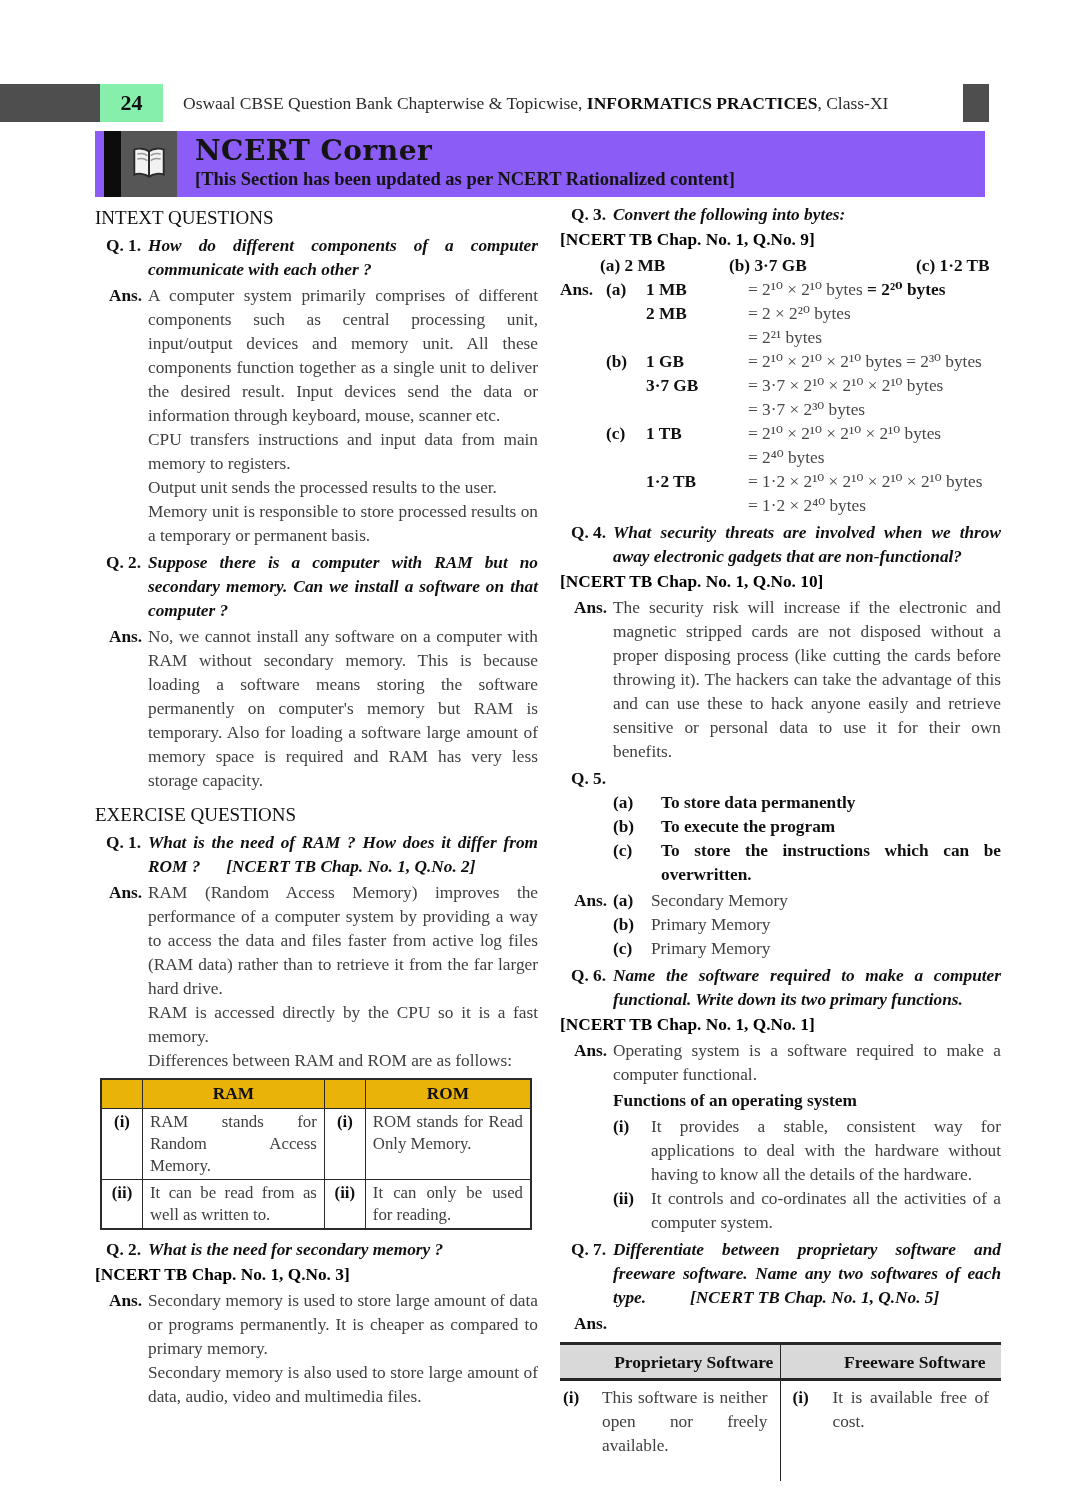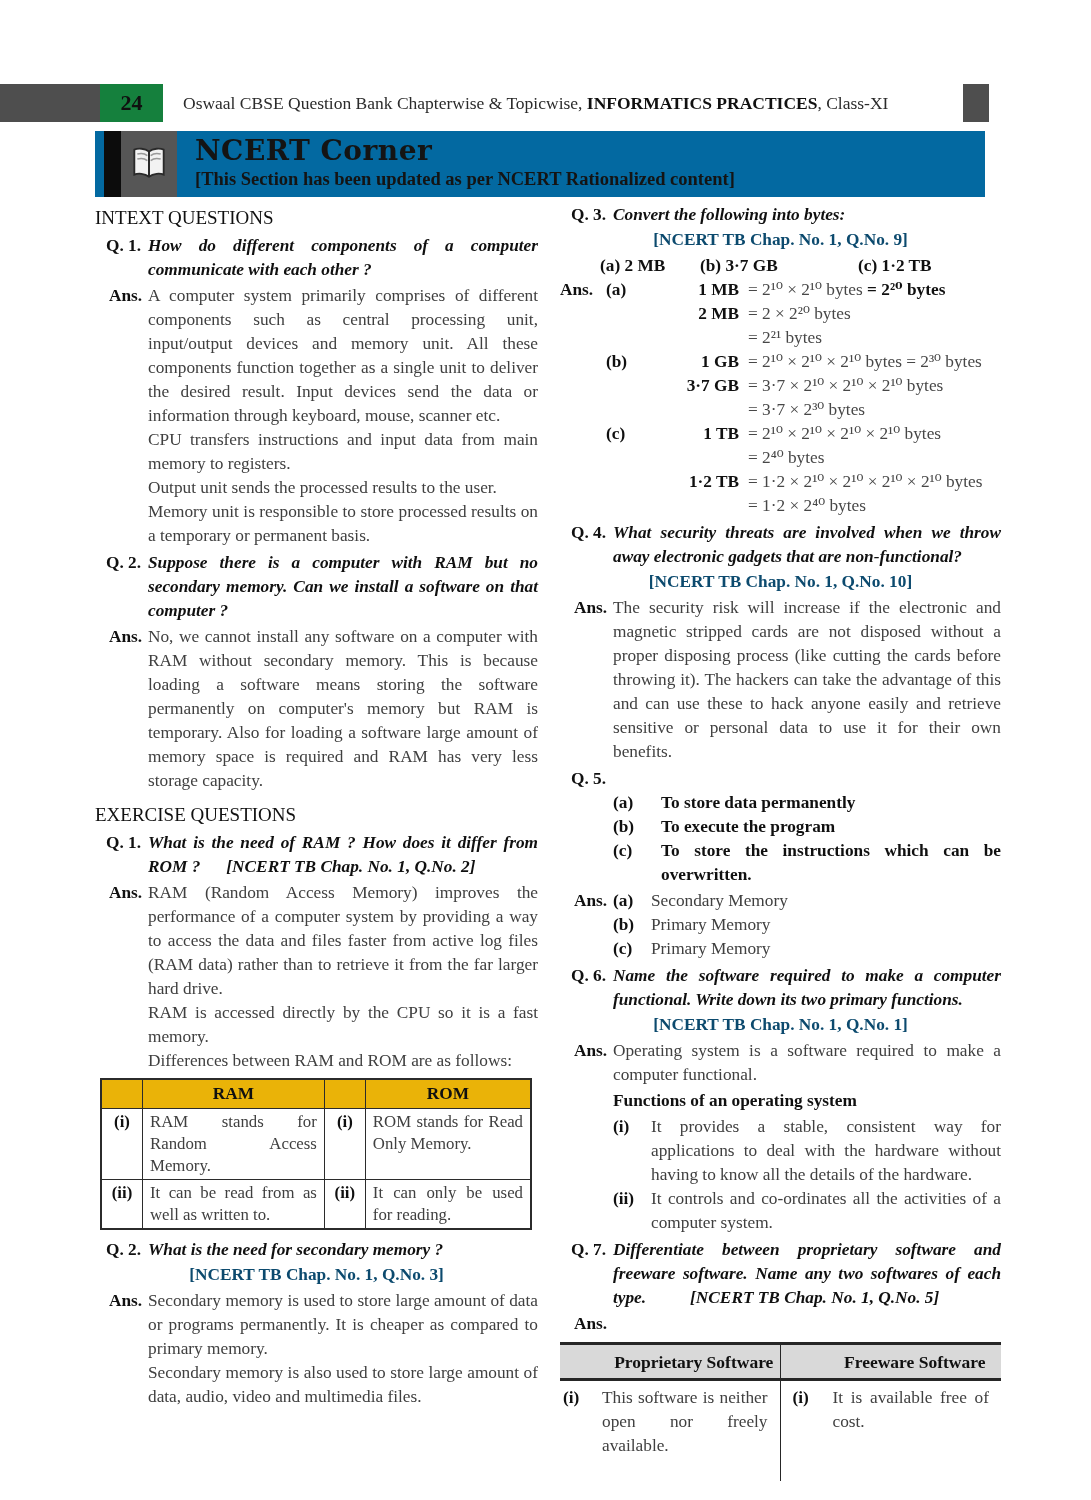--- a/index.html
+++ b/index.html
@@ -2,29 +2,29 @@
 <html><head>
 <meta charset="utf-8">
 <style>
   html,body{margin:0;padding:0;background:#ffffff;}
   .page{position:relative;width:1091px;height:1500px;background:#ffffff;overflow:hidden;
         font-family:"Liberation Serif","DejaVu Serif",serif;}
 
   
   .hdr{position:absolute;left:0;top:84px;width:1091px;height:38px;}
   .hdr-block-left{position:absolute;left:0;top:0;width:100px;height:38px;background:#4e4e4e;}
-  .page-num{position:absolute;left:100px;top:0;width:63px;height:38px;background:#15803d;
+  .page-num{position:absolute;left:100px;top:0;width:63px;height:38px;background:#86efac;
             display:flex;align-items:center;justify-content:center;
             font-size:22px;font-weight:bold;color:#101010;}
   .hdr-title{position:absolute;left:183px;top:0;height:38px;display:flex;align-items:center;
              font-size:17.5px;color:#2b2b2b;white-space:pre;}
   .hdr-block-right{position:absolute;left:963px;top:0;width:26px;height:38px;background:#4e4e4e;}
 
   
-  .banner{position:absolute;left:95px;top:131px;width:890px;height:66px;background:#0369a1;}
+  .banner{position:absolute;left:95px;top:131px;width:890px;height:66px;background:#8b5cf6;}
   .banner-strip{position:absolute;left:9px;top:0;width:17px;height:66px;background:#0c0c0c;}
   .banner-icon-box{position:absolute;left:26px;top:0;width:56px;height:66px;background:#565656;
                    display:flex;align-items:center;justify-content:center;}
   .banner-text{position:absolute;left:100px;top:3px;}
   .banner-title{font-size:28px;font-weight:bold;color:#141414;letter-spacing:.5px;
                 font-family:"DejaVu Serif","Liberation Serif",serif;}
   .banner-subtitle{font-size:18.5px;font-weight:bold;color:#141414;margin-top:2px;}
 
   
   .col{position:absolute;font-size:17.3px;line-height:24px;color:#404040;}
@@ -35,34 +35,34 @@
   .b{font-weight:bold;color:#101010;}
 
   .q{display:flex;margin-top:3px;}
   .ql{flex:none;width:53px;padding-left:11px;box-sizing:border-box;font-weight:bold;color:#101010;}
   .qt{flex:1;font-weight:bold;color:#101010;text-align:justify;font-style:italic;}
   .q-items{margin-left:53px;}
   .ans{display:flex;margin-top:2px;}
   .al{flex:none;width:53px;padding-left:14px;box-sizing:border-box;font-weight:bold;color:#101010;}
   .ab{flex:1;}
   .para{margin:0;text-align:justify;}
-  .cite-line{text-align:center;font-weight:bold;color:#0c4a6e;margin-top:1px;}
+  .cite-line{text-align:left;font-weight:bold;color:#000000;margin-top:1px;}
   .cite-in{padding-left:26px;font-weight:bold;color:#101010;}
   .cite-in.wide{padding-left:44px;}
 
   
-  .opts{display:flex;font-weight:bold;color:#101010;margin-top:2px;}
+  .opts{display:flex;font-weight:bold;color:#101010;margin-top:2px;gap:29px;}
   .opt-a{margin-left:40px;width:100px;}
   .opt-b{width:158px;}
 
   
   .eqrow{display:flex;}
   .eq-ans{flex:none;width:46px;font-weight:bold;color:#101010;}
   .eq-part{flex:none;width:40px;font-weight:bold;color:#101010;}
-  .eq-qty{flex:none;width:102px;text-align:right;padding-right:9px;box-sizing:border-box;
+  .eq-qty{flex:none;width:102px;padding-right:9px;box-sizing:border-box;
           font-weight:bold;color:#101010;}
   .eq-expr{flex:1;color:#474747;white-space:nowrap;}
 
   
   .item{display:flex;}
   .item-label{flex:none;width:48px;font-weight:bold;color:#101010;}
   .item-label.narrow{width:38px;}
   .item-text{flex:1;text-align:justify;}
 
   

